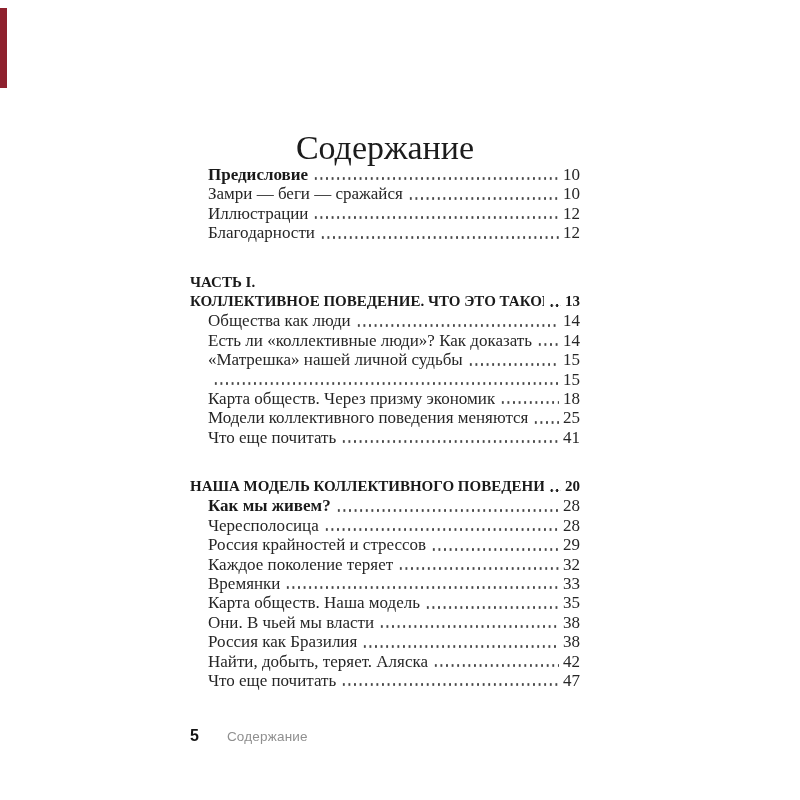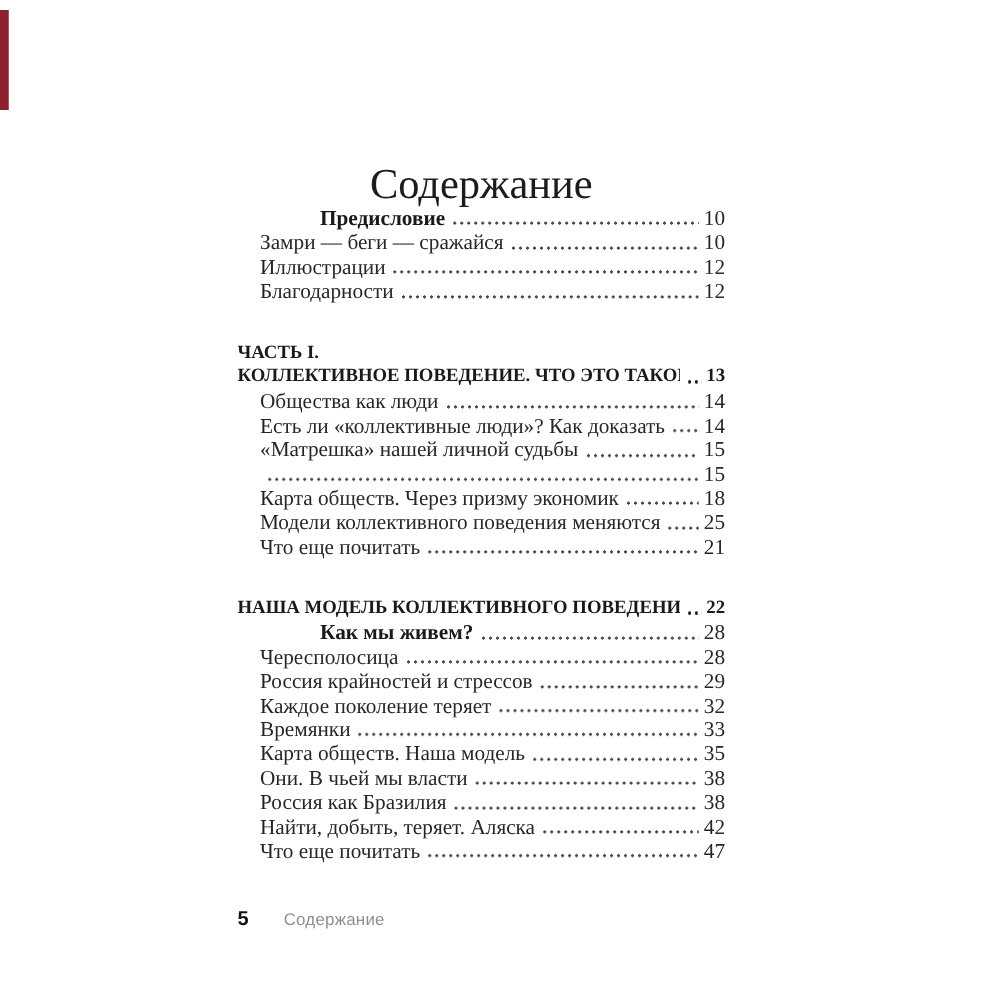--- a/index.html
+++ b/index.html
@@ -45,21 +45,21 @@
     font-size: 17px;
     padding-left: 18px;
     color: #262626;
   }
   .row.header {
     padding-left: 0;
     font-weight: 700;
     font-size: 15px;
     color: #1a1a1a;
   }
-  .row.boldlabel .label { font-weight: 700; color: #1a1a1a; margin-left: 48px; }
+  .row.boldlabel .label { font-weight: 700; color: #1a1a1a; }
   .label {
     white-space: nowrap;
     flex: 0 1 auto;
     overflow: hidden;
   }
   .dots {
     flex: 1 1 12px;
     min-width: 12px;
     align-self: stretch;
     margin-left: 5px;
@@ -150,28 +150,28 @@
           <span class="pg">18</span>
         </div>
         <div class="row">
           <span class="label">Модели коллективного поведения меняются</span>
           <span class="dots"></span>
           <span class="pg">25</span>
         </div>
         <div class="row">
           <span class="label">Что еще почитать</span>
           <span class="dots"></span>
-          <span class="pg">21</span>
+          <span class="pg">41</span>
         </div>
       </div>
       <div class="toc-section">
         <div class="row header">
           <span class="label">НАША МОДЕЛЬ КОЛЛЕКТИВНОГО ПОВЕДЕНИЯ</span>
           <span class="dots"></span>
-          <span class="pg">22</span>
+          <span class="pg">20</span>
         </div>
         <div class="row boldlabel">
           <span class="label">Как мы живем?</span>
           <span class="dots"></span>
           <span class="pg">28</span>
         </div>
         <div class="row">
           <span class="label">Чересполосица</span>
           <span class="dots"></span>
           <span class="pg">28</span>

